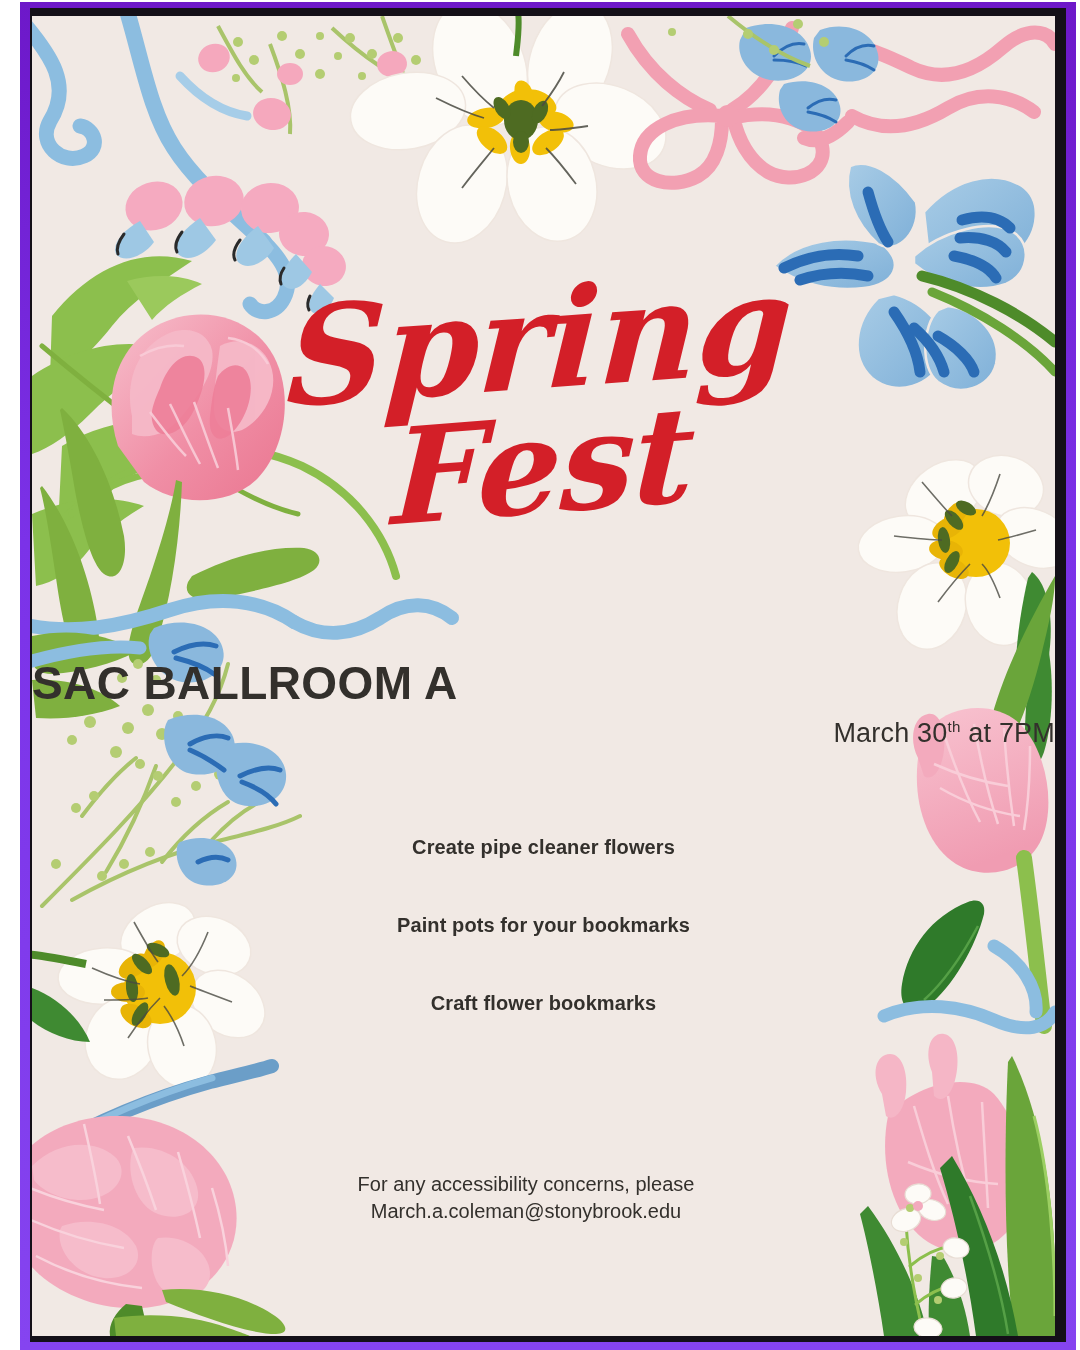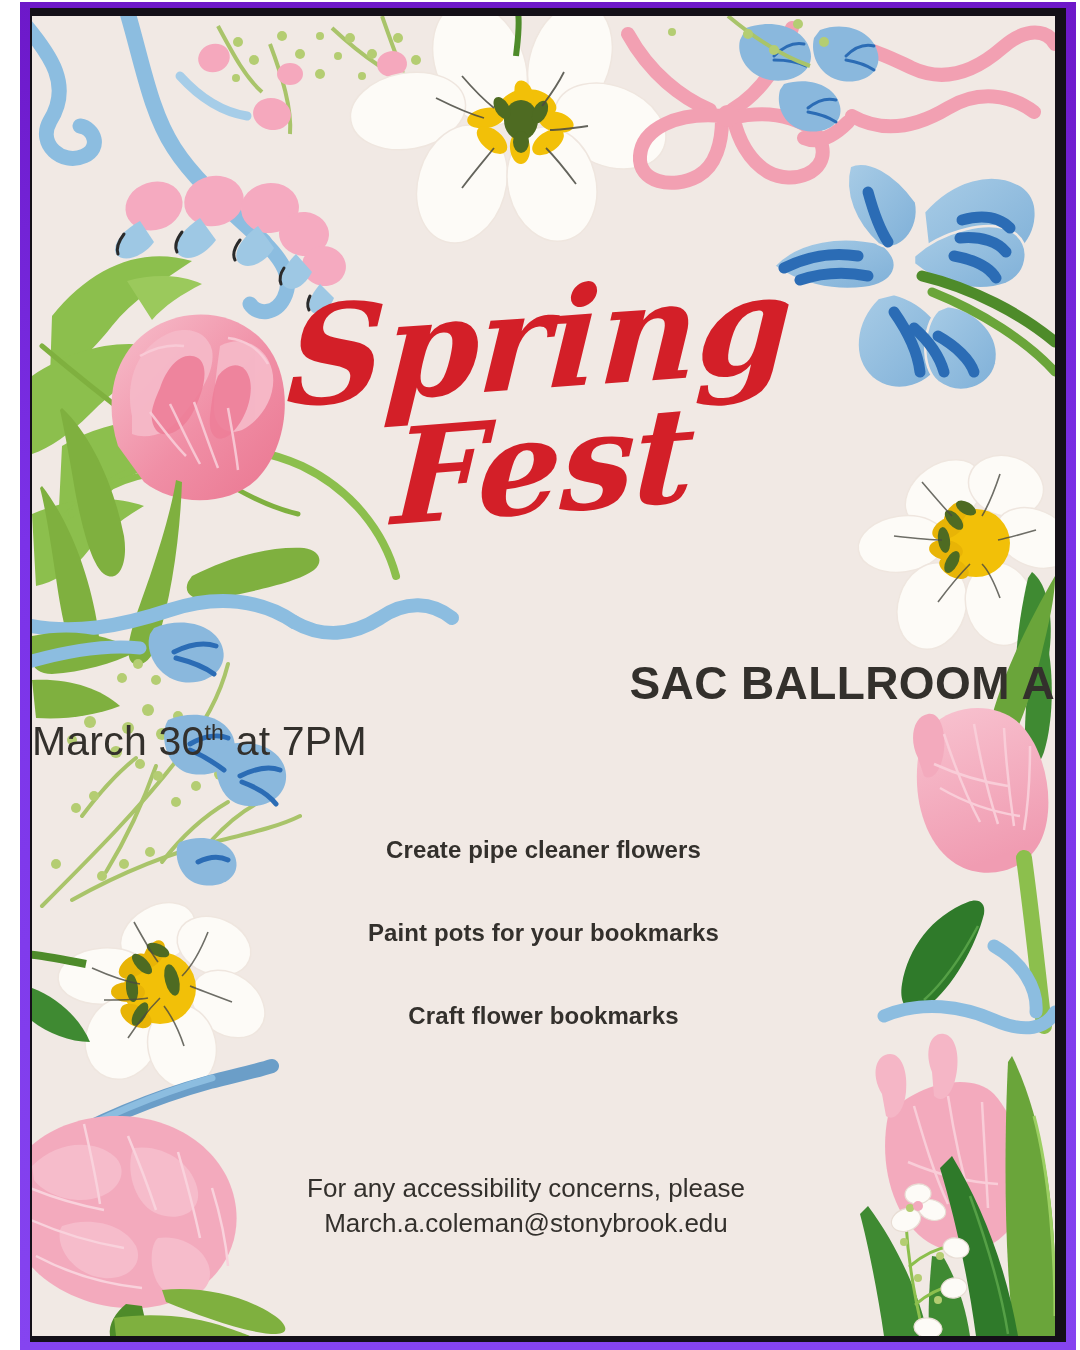--- a/index.html
+++ b/index.html
@@ -97,65 +97,65 @@
     font-size: 132px;
     transform: rotate(-4.5deg) skewX(-7deg);
     margin-top: 2px;
   }
 
   .venue {
     position: absolute;
     left: 0;
     top: 640px;
     width: 1023px;
-    text-align: right;
+    text-align: left;
     font-size: 46px;
     font-weight: 800;
     letter-spacing: 0.4px;
     color: #33302c;
   }
   .datetime {
     position: absolute;
     left: 0;
     top: 702px;
     width: 1023px;
-    text-align: left;
-    font-size: 41px;
+    text-align: right;
+    font-size: 27px;
     font-weight: 400;
     color: #33302c;
     letter-spacing: 0.2px;
   }
   .datetime sup {
     font-size: 0.56em;
     vertical-align: super;
     line-height: 0;
   }
 
   .activities {
     position: absolute;
     left: 0;
     top: 820px;
     width: 1023px;
   }
   .activity {
     text-align: center;
-    font-size: 24px;
+    font-size: 20px;
     font-weight: 800;
     color: #33302c;
     letter-spacing: 0.1px;
     margin-bottom: 55px;
   }
 
   .footer {
     position: absolute;
     left: 0;
     top: 1155px;
     width: 988px;
     text-align: center;
-    font-size: 26px;
+    font-size: 20px;
     font-weight: 400;
     color: #33302c;
     line-height: 1.33;
   }
   .footer-line { display: block; }
 </style>
 </head>
 <body>
 
 <div id="poster">

